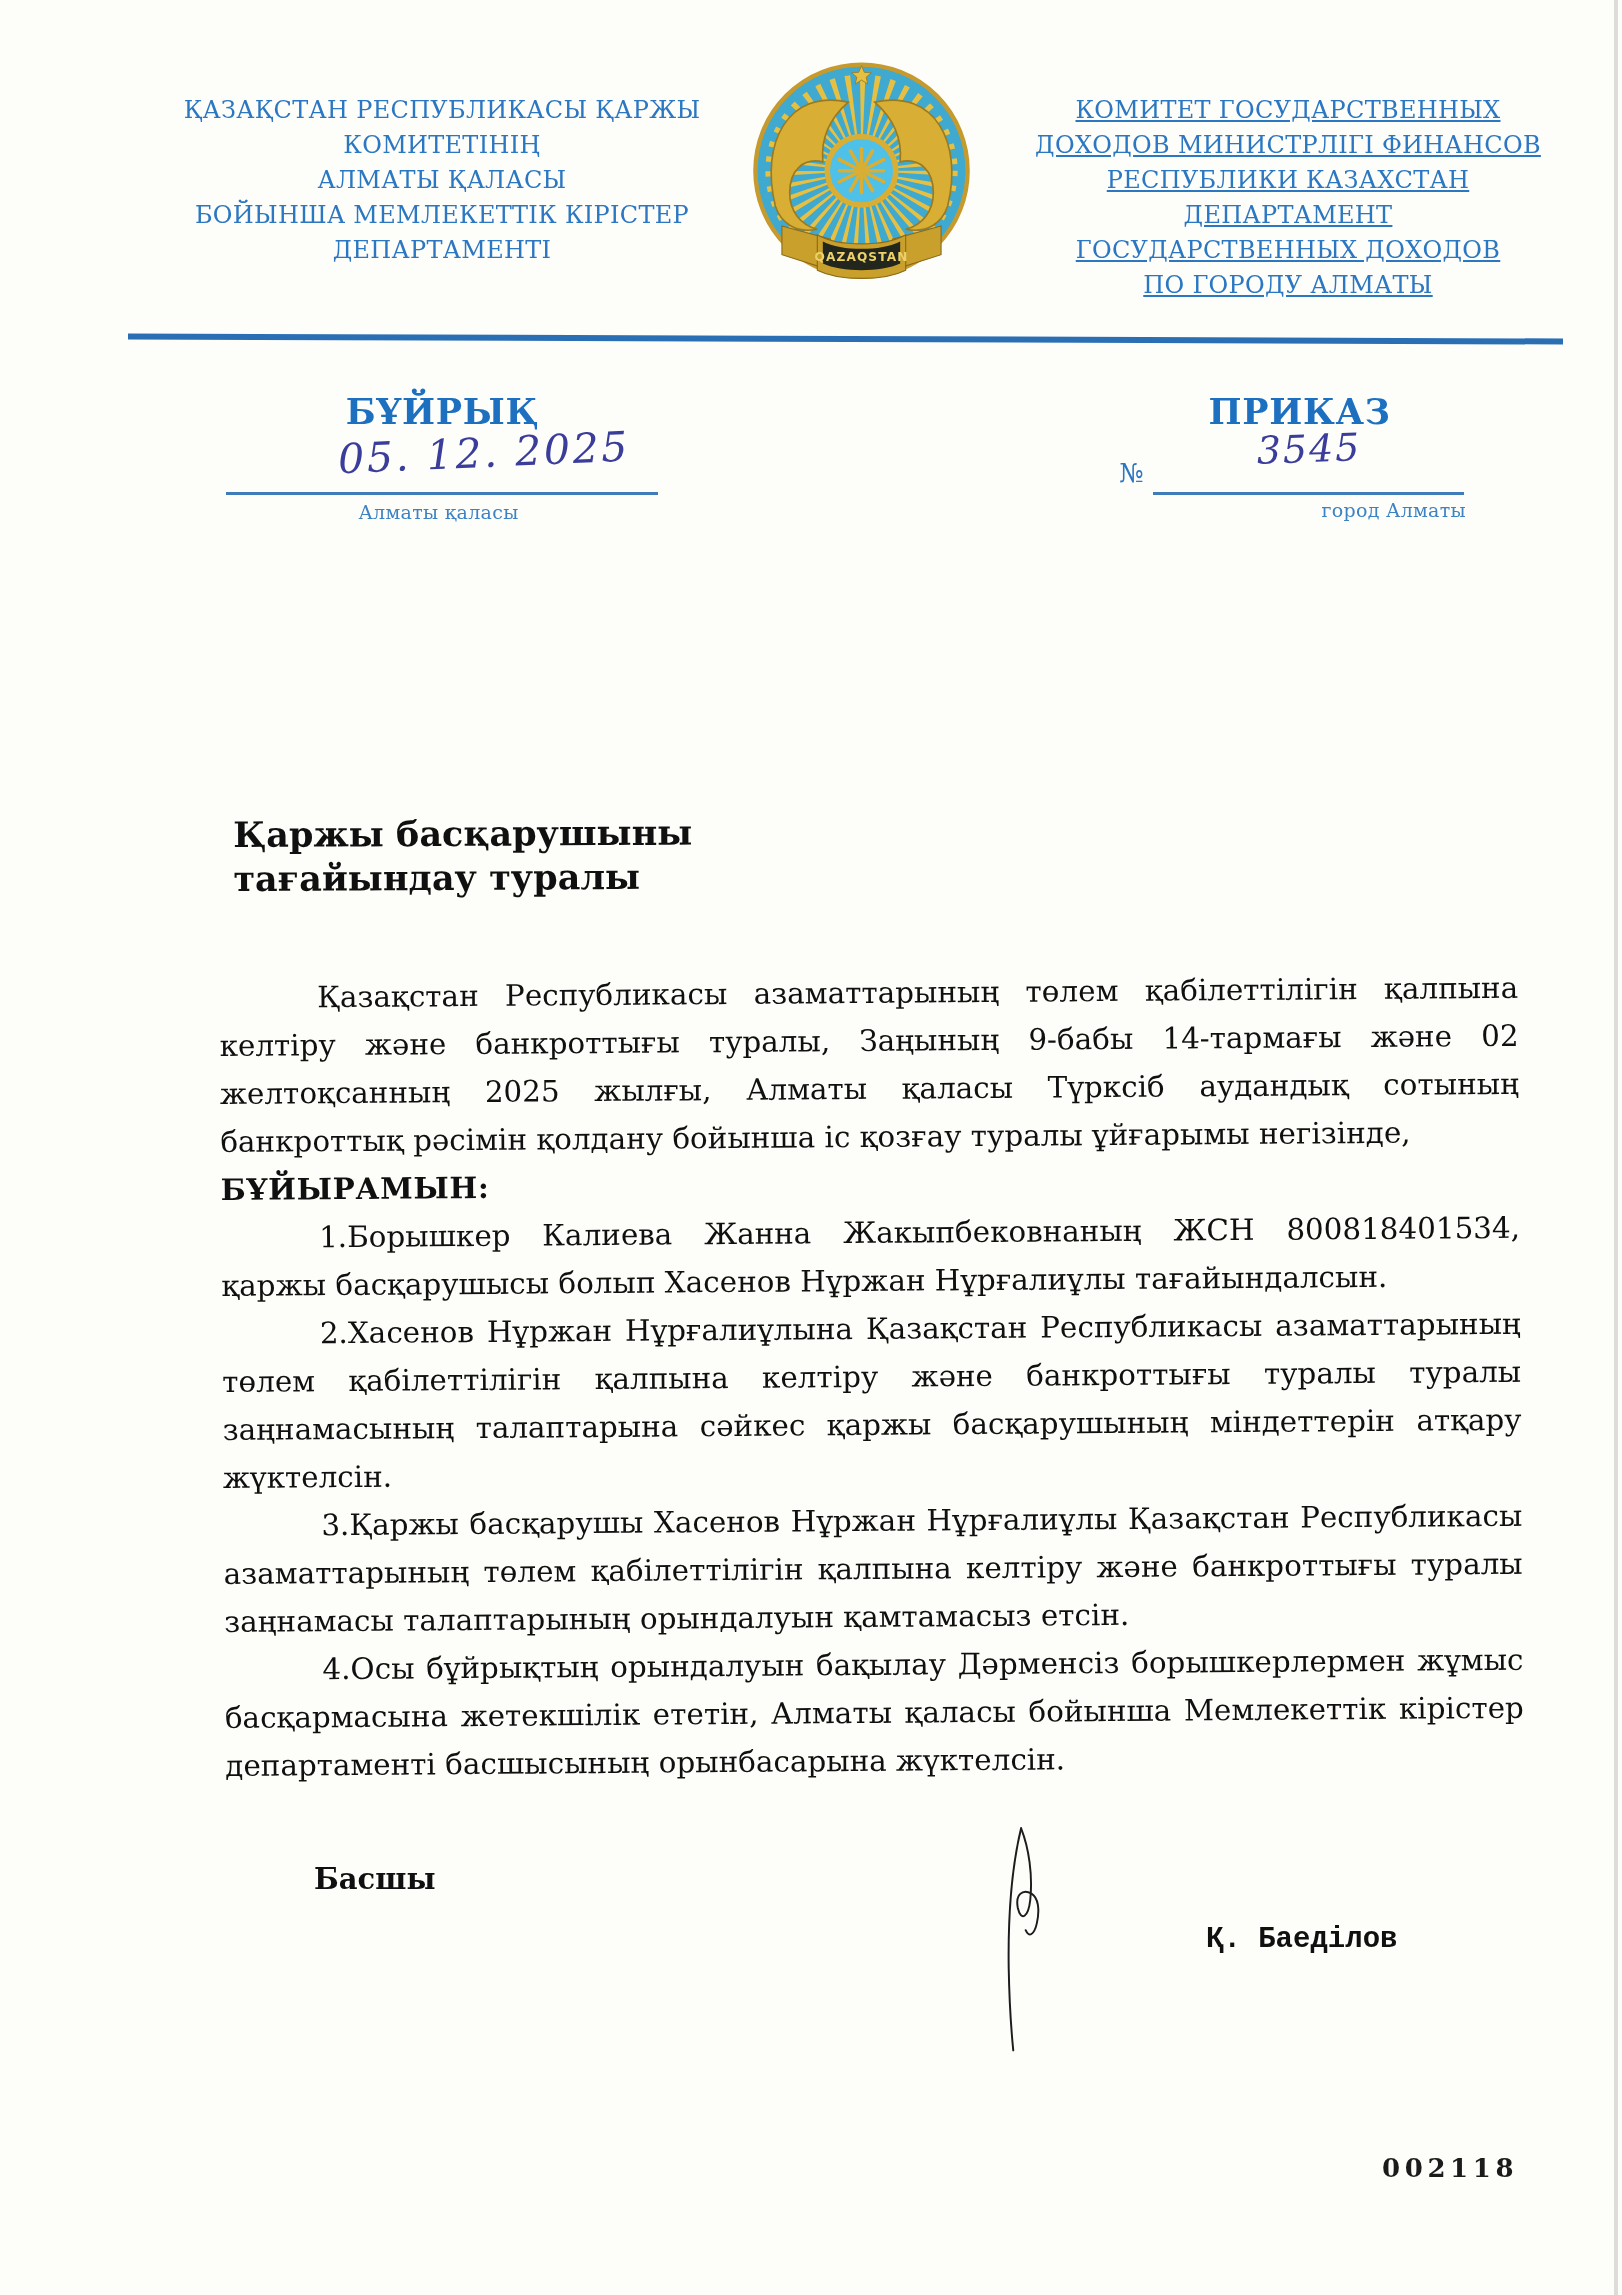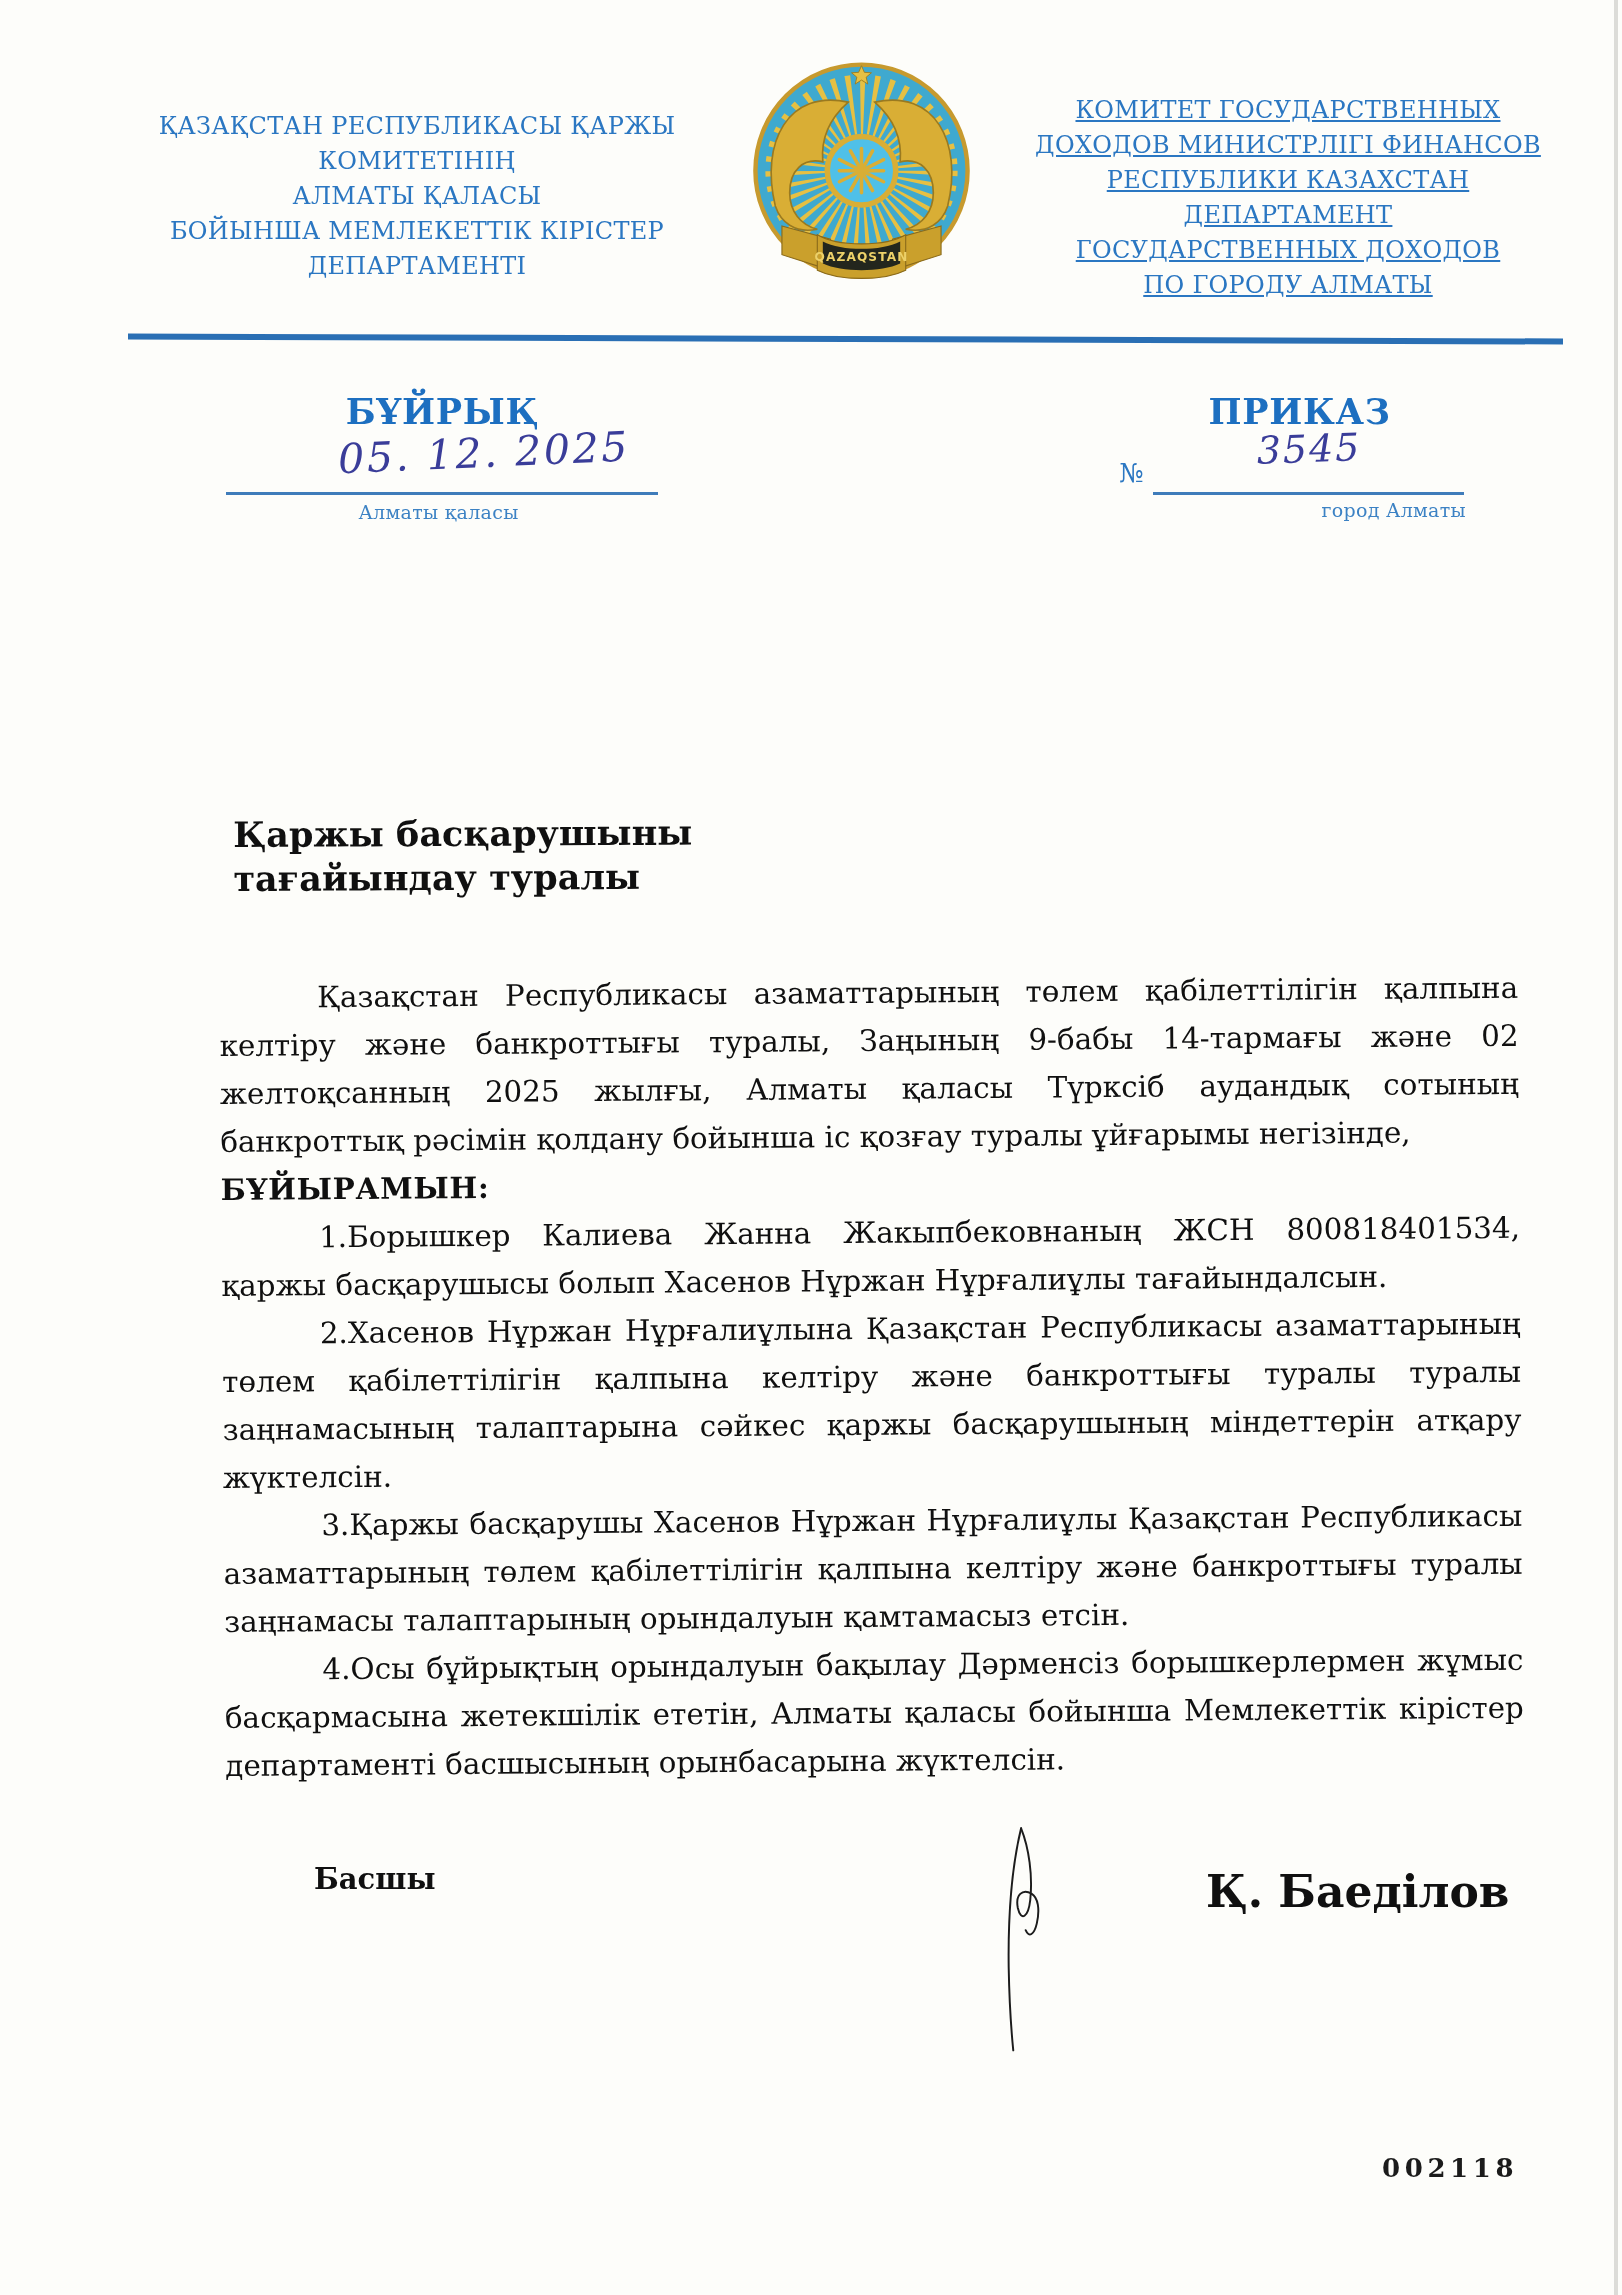--- a/index.html
+++ b/index.html
@@ -11,21 +11,21 @@
   }
   .abs{position:absolute;}
 
   
   .org-block{
     text-align:center;
     font-size:24px; line-height:35px;
     color:var(--header-blue,#2b77c2);
     letter-spacing:0.3px;
   }
-  .org-left{left:126px; top:93px; width:582px;margin-top:16px;}
+  .org-left{left:151px; top:93px; width:582px;}
   .org-right{left:1013px; top:93px; width:550px;text-decoration:underline;}
 
   .emblem{left:751px; top:60px; width:221px; height:228px;}
 
   .divider{
     left:128px; top:336px; width:1435px; height:5.9px;
     background:var(--divider-blue,#2a6fb4);
     transform:rotate(0.2deg);
   }
 
@@ -65,21 +65,21 @@
     left:219px; top:974px; width:1299px;
     font-size:29.4px; line-height:48px; text-align:justify;
     transform:rotate(-0.45deg); transform-origin:0 0;
   }
   .para{margin:0;}
   .indent{text-indent:98px;}
   .resolve{font-weight:bold; letter-spacing:0.7px;}
 
   
   .sig-label{left:314px; top:1862px; font-size:29px; font-weight:bold;}
-  .sig-name{left:1206px; top:1866px; font-size:44px; font-weight:bold;}
+  .sig-name{left:1206px; top:1923px; font-size:29px; font-weight:bold;font-family:Liberation Mono, monospace;}
   .sig-svg{left:978px; top:1820px;}
 
   .stamp{
     left:1382px; top:2153px;
     font-size:26px; font-weight:bold; letter-spacing:4.6px; color:#1b1b1b;
   }
   .scan-edge{right:5.2px; top:0; width:3.9px; height:2295px; background:#dcdcd8;}
 </style>
 </head>
 <body>

